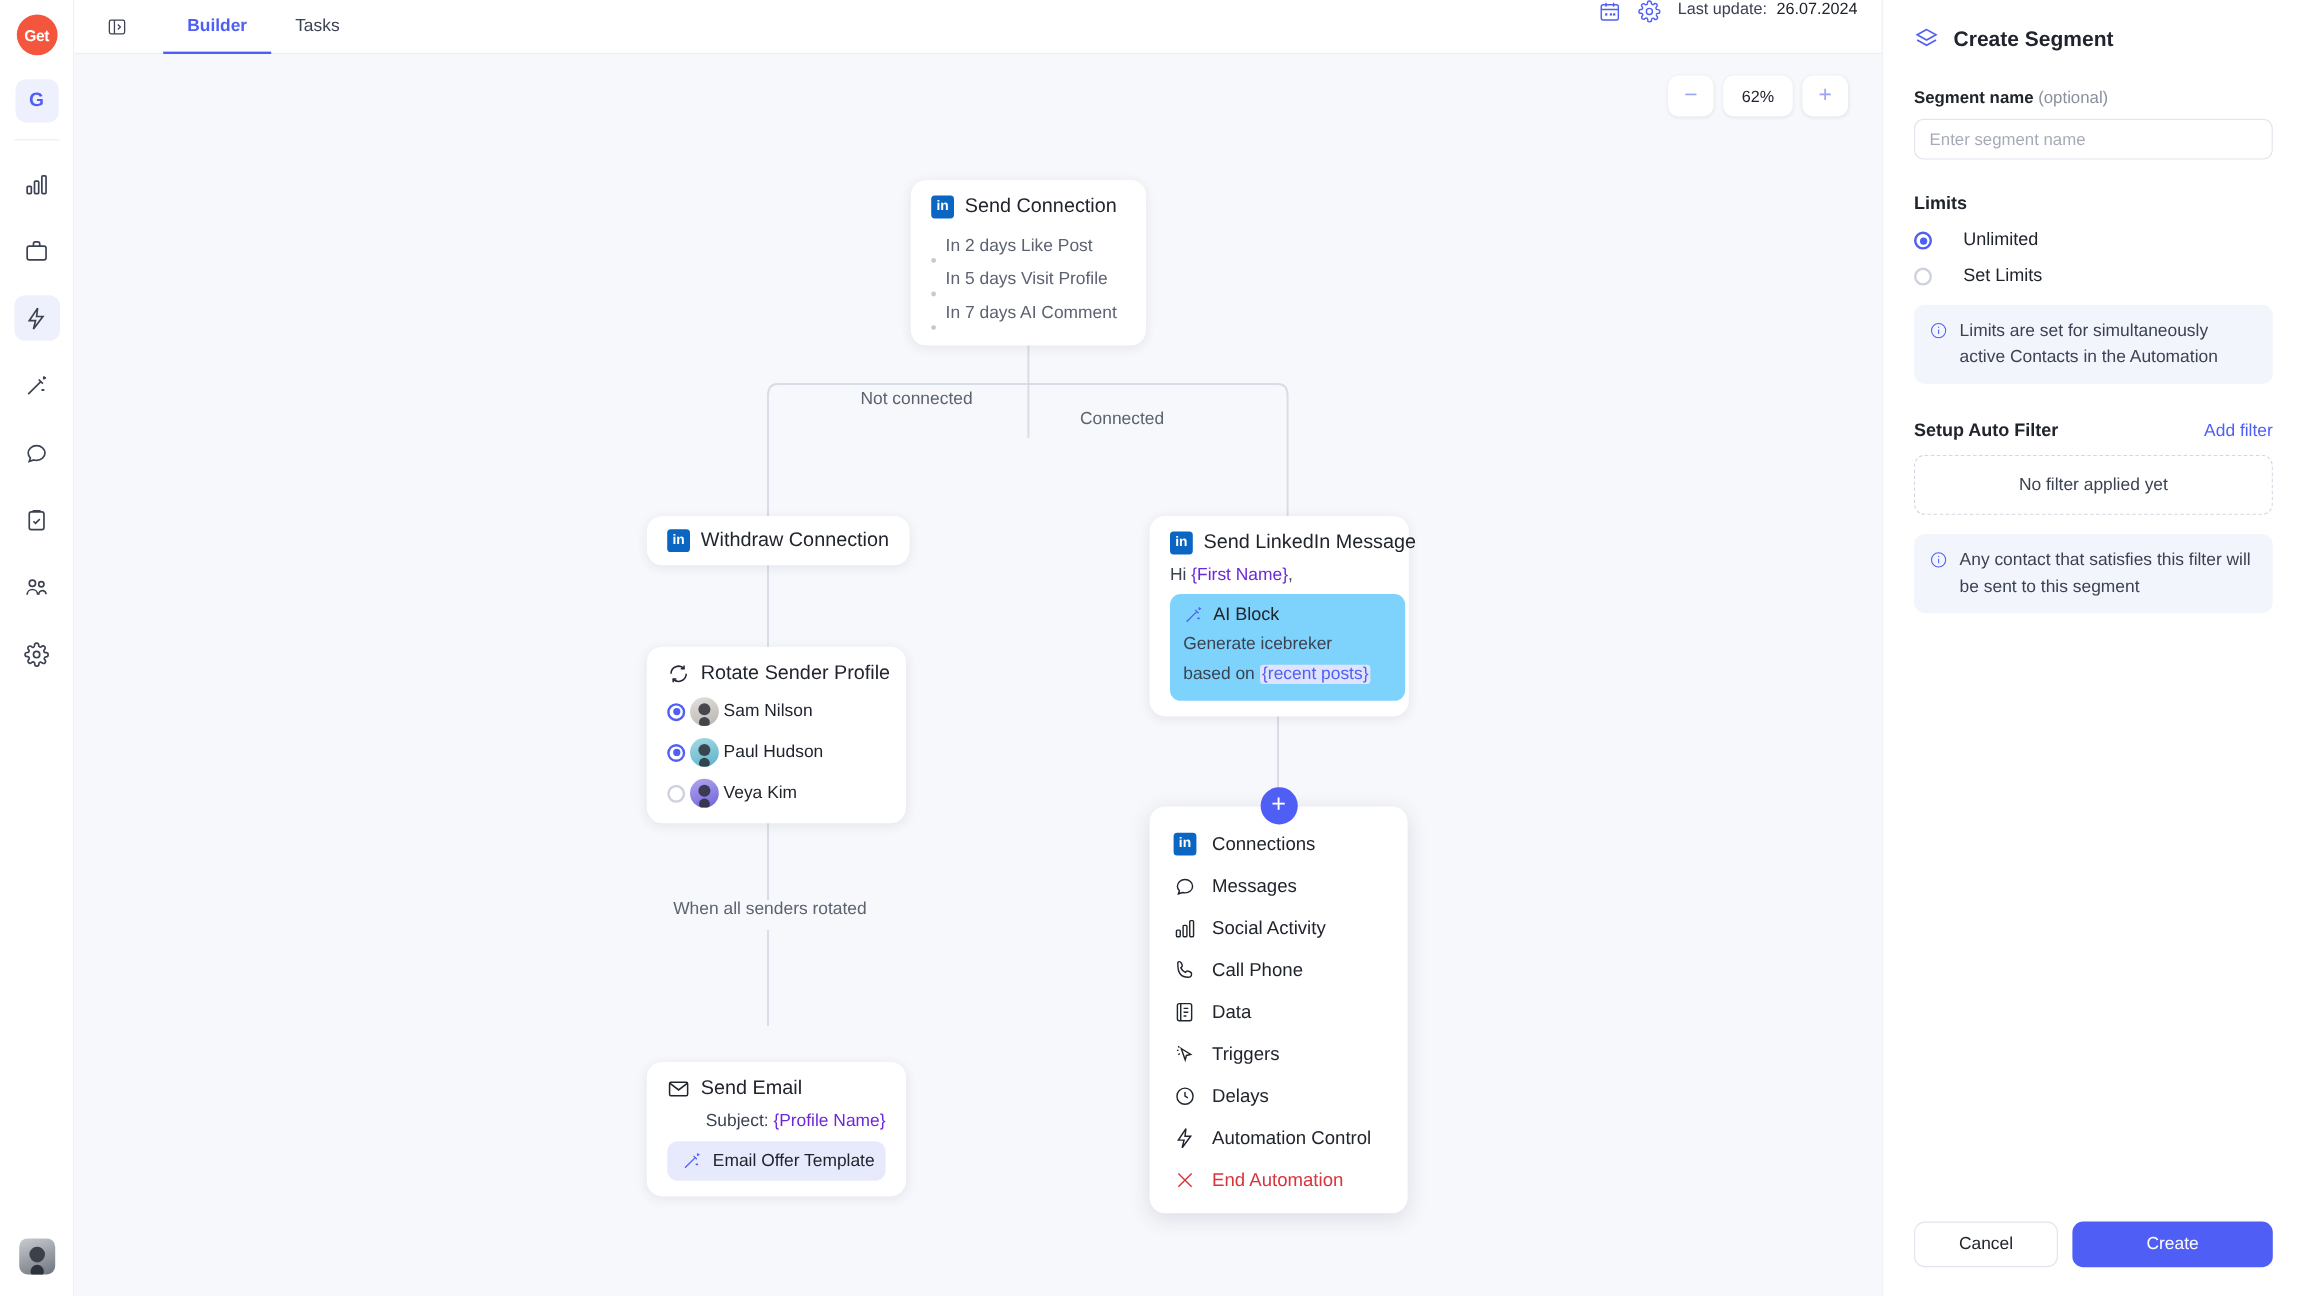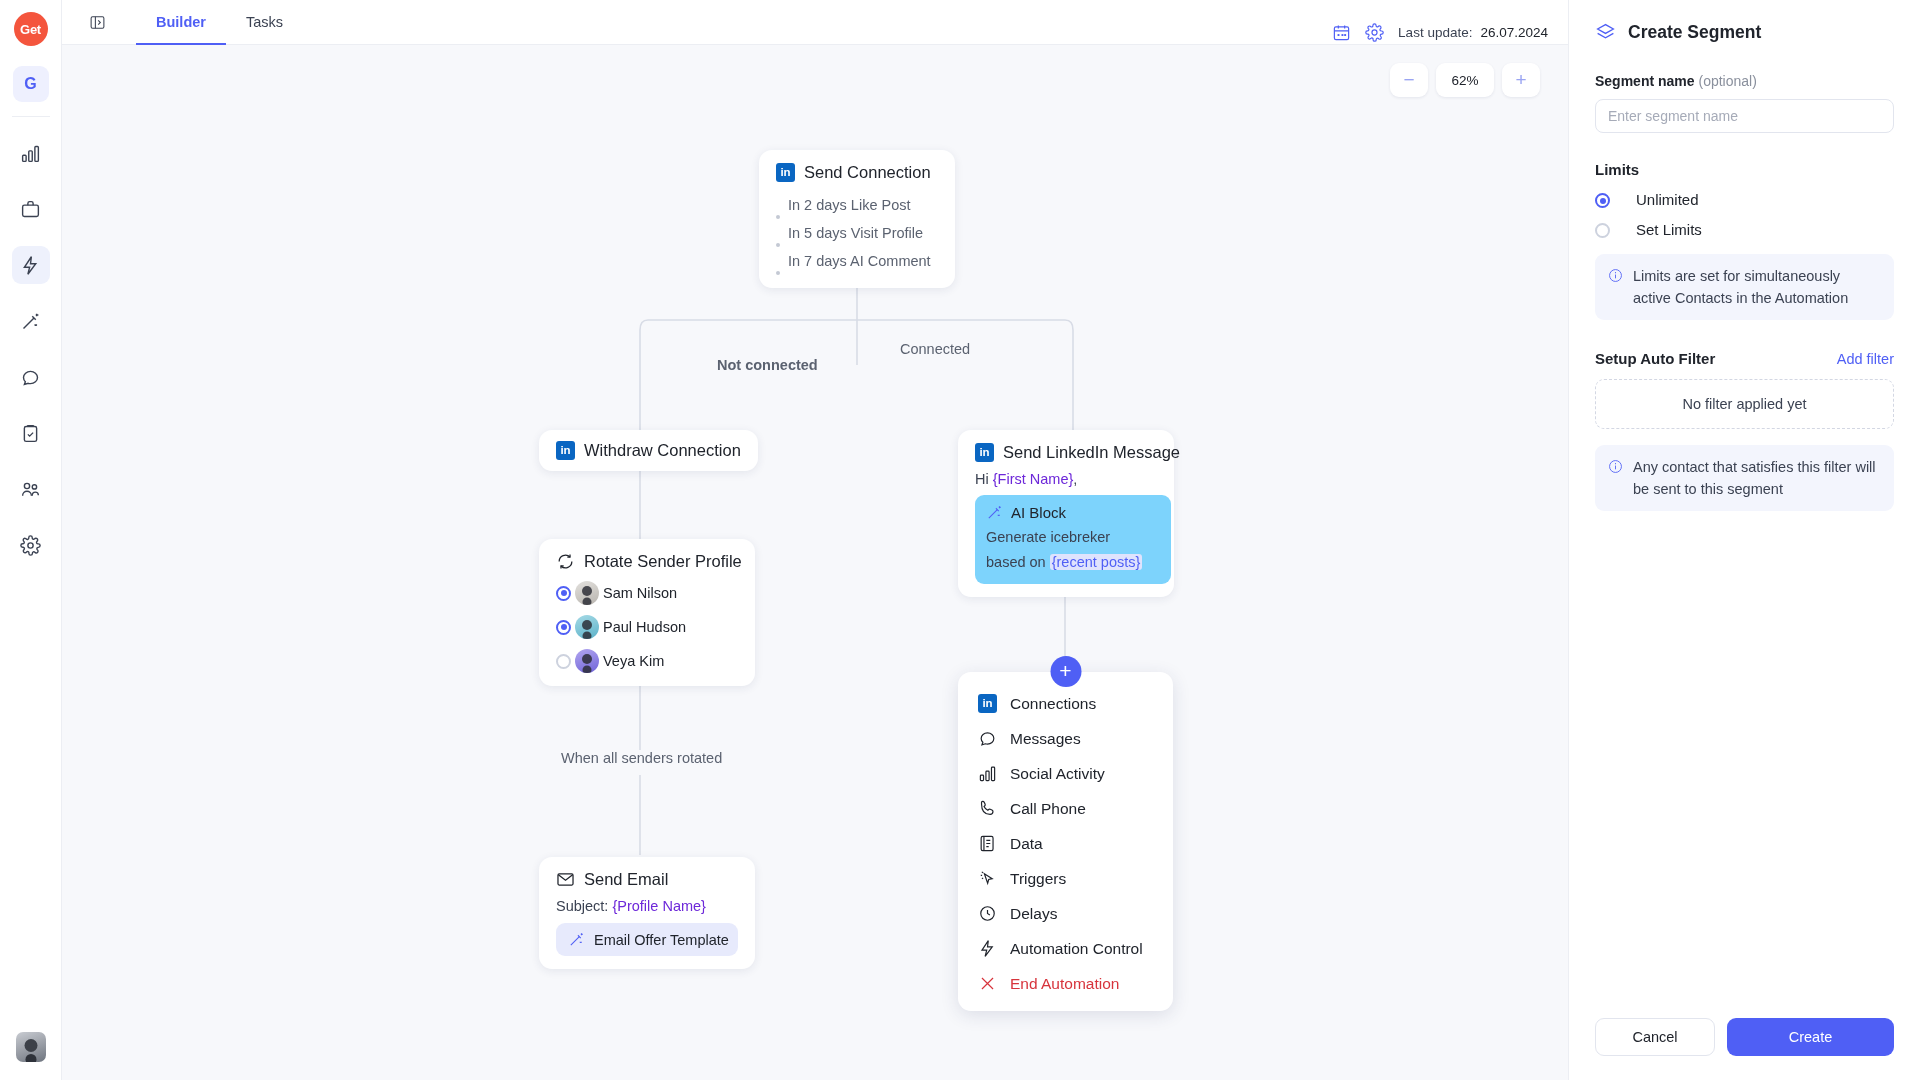--- a/index.html
+++ b/index.html
@@ -60,21 +60,21 @@
     width: 34px; cursor: pointer;
   }
   .panel-toggle svg { width: 17px; height: 17px; stroke: #3b4252; fill:none; stroke-width: 1.5; }
   .tabs { display: flex; margin-left: 22px; }
   .tab {
     padding: 0 20px; display: flex; align-items: center; font-size: 14.5px;
     color: #3b4252; cursor: pointer; border-bottom: 2px solid transparent;
     height: 45px;
   }
   .tab.active { color: #4f5ff5; font-weight: 600; border-bottom-color: #4f5ff5; }
-  .top-right { margin-left: auto; display: flex; align-items: center; gap: 14px; padding-right: 20px; margin-top: 21px; }
+  .top-right { margin-left: auto; display: flex; align-items: flex-start; gap: 14px; padding-right: 20px; }
   .top-right svg { width: 19px; height: 19px; stroke: #4f5ff5; fill: none; stroke-width: 1.5; cursor: pointer; }
   .lastupd { font-size: 13.5px; color: #3b4252; display: flex; gap: 8px; }
   .lastupd .val { color: #20242c; }
 
   
   .canvas-wrap { flex: 1; position: relative; background: #f7f8fb; overflow: hidden; }
 
   .zoomctl {
     position: absolute; right: 28px; top: 18px; display: flex; gap: 8px; z-index: 30;
   }
@@ -381,21 +381,21 @@
                 <span>In 7 days AI Comment</span>
               </div>
           </div>
         </div>
 
         <div class="stats" style="left:912px; top:142px;">
           <div class="stat"></div>
           <div class="stat"></div>
         </div>
 
-        <div class="branch-label" style="left:645px; top:312px;font-weight:bold;">Not connected</div>
+        <div class="branch-label" style="left:645px; top:280px;">Not connected</div>
         <div class="branch-label" style="left:828px; top:296px;">Connected</div>
 
         <div class="node" style="left:477px; top:385px; padding:11px 17px;">
           <div class="node-title">
             <span class="li-badge">in</span>
             <span>Withdraw Connection</span>
           </div>
         </div>
 
         <div class="node" style="left:477px; top:494px; width:216px;">
@@ -419,21 +419,21 @@
           </div>
           <div class="sender-row">
             <span class="radio"></span>
             <span class="av av3"></span>
             <span class="sender-name">Veya Kim</span>
           </div>
         </div>
 
         <div class="branch-label" style="left:489px; top:705px;">When all senders rotated</div>
 
-        <div class="node" style="left:477px; top:812px; width:216px;">
+        <div class="node" style="left:477px; top:840px; width:216px;text-align:right;">
           <div class="node-title">
             <svg class="icon-line" viewBox="0 0 24 24">
                 <rect x="2.5" y="5" width="19" height="14" rx="1.5"></rect>
                 <path d="M3 6l9 7 9-7"></path>
               </svg>
             <span>Send Email</span>
           </div>
           <div class="tpl-body">
             <div class="msg-line">
               <span>Subject:</span>

